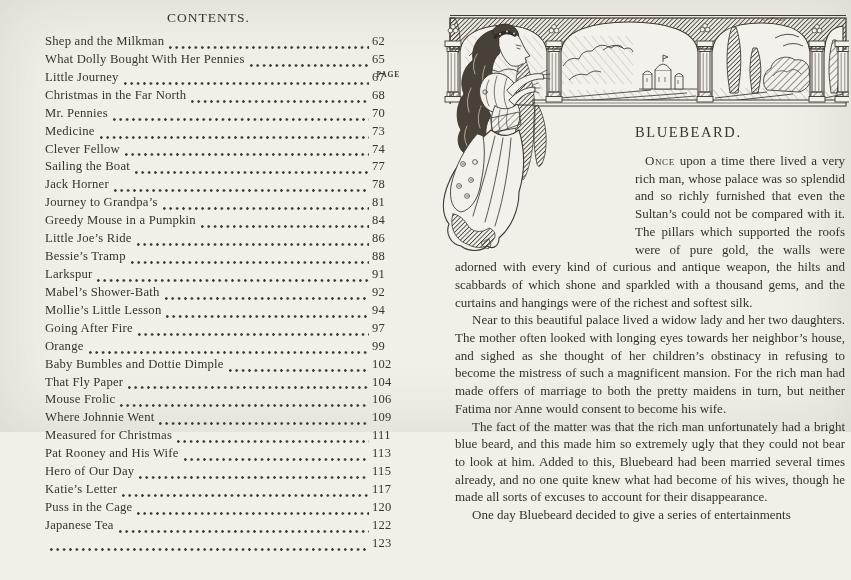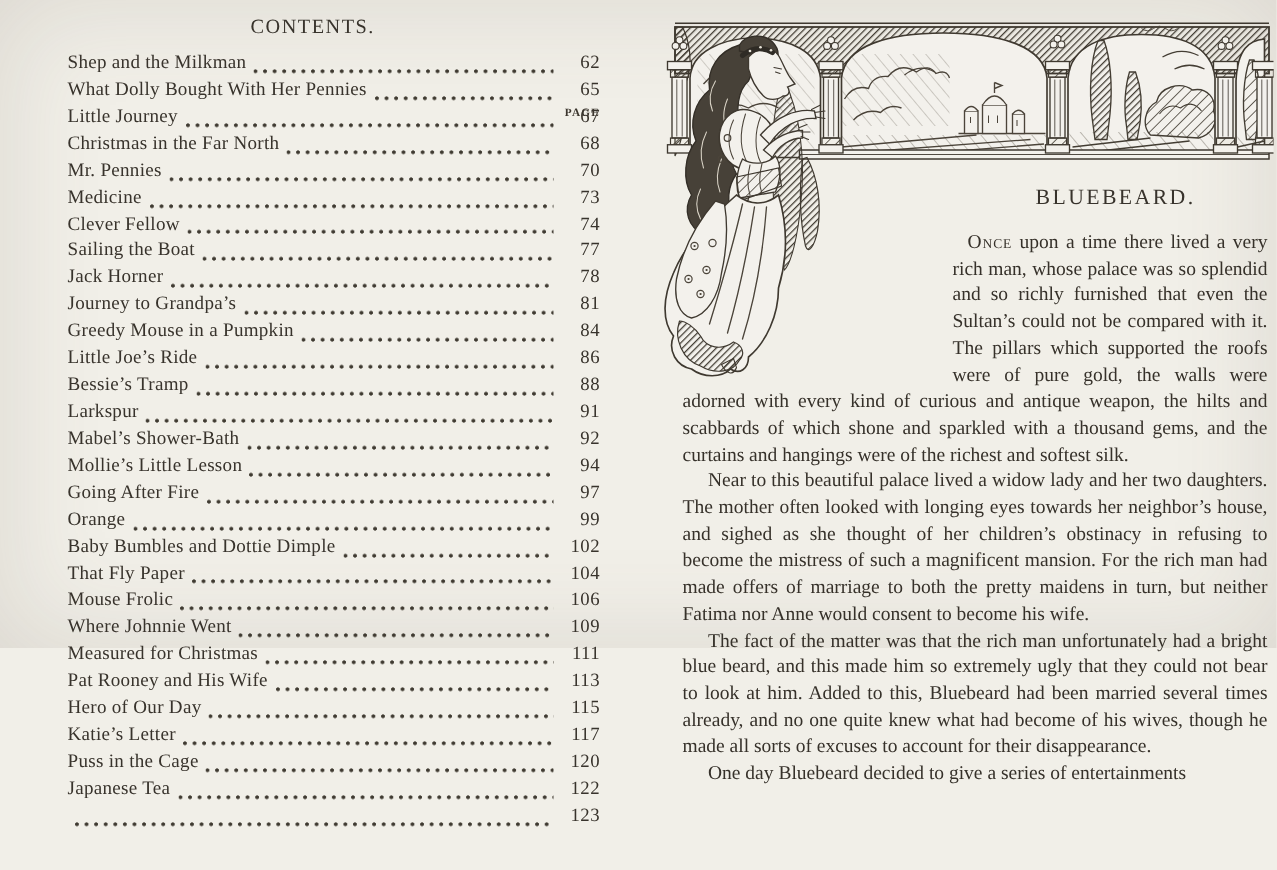--- a/index.html
+++ b/index.html
@@ -24,30 +24,30 @@
     font-size:7.5px;letter-spacing:.8px;font-weight:bold;color:#3c362e;margin-top:44px;
   }
   .toc{position:absolute;top:34px;left:0;right:0;margin-left:28px;}
   .toc-row{display:flex;align-items:baseline;height:17.93px;font-size:12.7px;}
   .toc-title{white-space:nowrap;letter-spacing:.2px;}
   .toc-dots{
     flex:1;align-self:flex-end;height:3px;margin:0 3px 3px 5px;
     background-image:radial-gradient(circle at 1.3px 1.5px,#3f3a31 1.05px,rgba(0,0,0,0) 1.5px);
     background-size:6.4px 3px;background-repeat:repeat-x;background-position:left bottom;
   }
-  .toc-page{width:28px;text-align:right;font-size:12.5px;letter-spacing:.3px;}
+  .toc-page{width:28px;font-size:12.5px;letter-spacing:.3px;}
 
   
   .page-right{position:absolute;left:437px;top:0;width:414px;height:580px;}
   .illus{position:absolute;left:0;top:14px;width:412px;height:262px;}
   .story{position:absolute;left:18px;top:118px;width:390px;}
   .figure-spacer{float:left;width:180px;height:136px;}
   .story-title{
     margin:6px 0 11px 0;padding-right:48px;
-    text-align:right;font-size:14.5px;font-weight:normal;
+    text-align:left;font-size:14.5px;font-weight:normal;
     letter-spacing:1.6px;color:#38332c;
   }
   .para{margin:0;font-size:13px;line-height:17.7px;text-align:justify;color:#36312a;}
   .para.ind{text-indent:17px;}
   .para.first{text-indent:10px;}
   .lead{font-variant:small-caps;letter-spacing:.6px;}
 </style>
 </head>
 <body>
 

